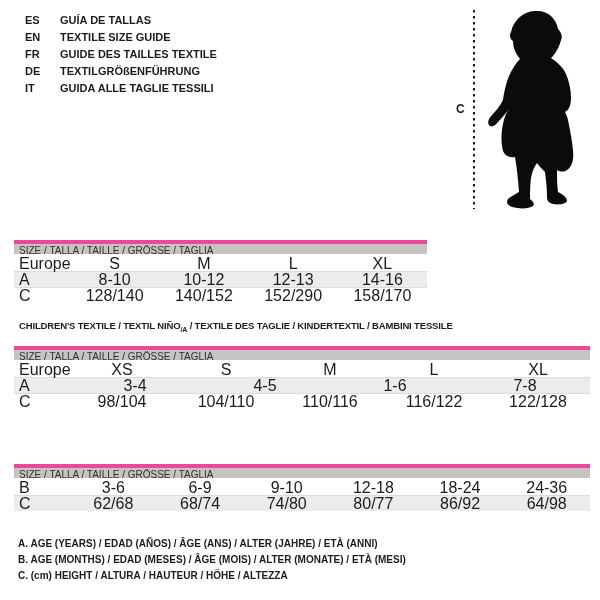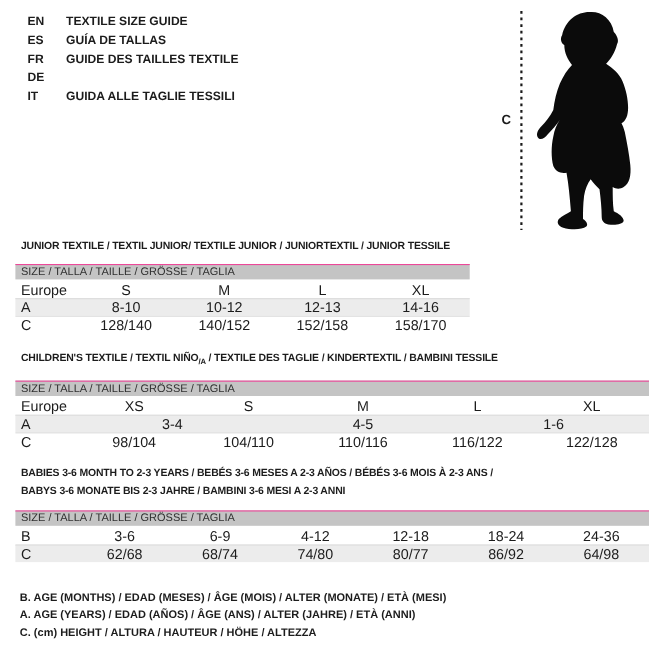--- a/index.html
+++ b/index.html
@@ -24,51 +24,52 @@
   .title-1{top:318px;}
   .title-2{top:423px;}
   
   .size-table{position:absolute;left:14px;}
   .table-0{top:240px;width:413px;}
   .table-1{top:346px;width:576px;}
   .table-2{top:464px;width:576px;}
   .size-bar{
     height:14px;line-height:13px;background:var(--bar-bg);color:#2f2f2f;
     font-size:10px;padding-left:5px;margin-bottom:2px;
-    border-top:1px solid #ec4899;box-sizing:border-box;white-space:nowrap;
+    border-top:4px solid #ec4899;box-sizing:border-box;white-space:nowrap;
   }
-  .t-row{display:flex;height:15px;line-height:15px;font-size:13px;}
+  .t-row{display:flex;height:15px;line-height:15px;font-size:16px;}
   .t-row + .t-row{border-top:1px solid #dcdcdc;}
   .t-row.shaded{background:var(--alt-bg);}
   .t-label{width:56px;padding-left:5px;box-sizing:border-box;}
   .t-cell{flex:1;text-align:center;}
   
   .notes{position:absolute;left:18px;top:536px;}
   .note-line{height:16px;line-height:16px;font-weight:bold;font-size:10px;white-space:nowrap;}
 </style>
 </head>
 <body>
 
 <div class="canvas" style="--bar-bg: #c4c4c4; --alt-bg: #ececec; color: rgb(28, 28, 28);">
 
   <div class="lang-list" id="lang-list">
       <div class="lang-row">
+        <span class="lang-code">ES</span>
+        <span class="lang-title">GUÍA DE TALLAS</span>
+      </div>
+      <div class="lang-row">
         <span class="lang-code">EN</span>
         <span class="lang-title">TEXTILE SIZE GUIDE</span>
       </div>
       <div class="lang-row">
-        <span class="lang-code">ES</span>
-        <span class="lang-title">GUÍA DE TALLAS</span>
-      </div>
-      <div class="lang-row">
         <span class="lang-code">FR</span>
         <span class="lang-title">GUIDE DES TAILLES TEXTILE</span>
       </div>
       <div class="lang-row">
         <span class="lang-code">DE</span>
+        <span class="lang-title">TEXTILGRÖßENFÜHRUNG</span>
       </div>
       <div class="lang-row">
         <span class="lang-code">IT</span>
         <span class="lang-title">GUIDA ALLE TAGLIE TESSILI</span>
       </div>
     </div>
 
   <div class="figure">
     <svg width="145" height="208" viewBox="0 0 145 208">
       <line x1="24" y1="6" x2="24" y2="205" stroke="#1a1a1a" stroke-width="2" stroke-dasharray="2.5 3.5"></line>
@@ -106,44 +107,41 @@
         C10 103 14 98 17 92
         C18 84 20 75 23 68
         C26 61 30 55 34 51
         C30 46 27 40 27 33
         C24 31 23 27 25 24
         C28 11 38 3 50 3 Z"></path>
     </svg>
     <span class="c-label">C</span>
   </div>
 
-  <div class="sec-title title-0">
-      <div class="title-line"><span>JUNIOR TEXTILE / TEXTIL JUNIOR/ TEXTILE JUNIOR / JUNIORTEXTIL / JUNIOR TESSILE</span></div>
-    </div>
   <div class="size-table table-0">
       <div class="size-bar">SIZE / TALLA / TAILLE / GRÖSSE / TAGLIA</div>
       <div class="t-row">
         <div class="t-label">Europe</div>
         <div class="t-cell">S</div>
         <div class="t-cell">M</div>
         <div class="t-cell">L</div>
         <div class="t-cell">XL</div>
       </div>
       <div class="t-row shaded">
         <div class="t-label">A</div>
         <div class="t-cell">8-10</div>
         <div class="t-cell">10-12</div>
         <div class="t-cell">12-13</div>
         <div class="t-cell">14-16</div>
       </div>
       <div class="t-row">
         <div class="t-label">C</div>
         <div class="t-cell">128/140</div>
         <div class="t-cell">140/152</div>
-        <div class="t-cell">152/158</div>
+        <div class="t-cell">152/290</div>
         <div class="t-cell">158/170</div>
       </div>
     </div>
 
   <div class="sec-title title-1">
       <div class="title-line"><span>CHILDREN'S TEXTILE / TEXTIL NIÑO</span><sub>/A</sub><span> / TEXTILE DES TAGLIE / KINDERTEXTIL / BAMBINI TESSILE</span></div>
     </div>
   <div class="size-table table-1">
       <div class="size-bar">SIZE / TALLA / TAILLE / GRÖSSE / TAGLIA</div>
       <div class="t-row">
@@ -152,56 +150,53 @@
         <div class="t-cell">S</div>
         <div class="t-cell">M</div>
         <div class="t-cell">L</div>
         <div class="t-cell">XL</div>
       </div>
       <div class="t-row shaded">
         <div class="t-label">A</div>
         <div class="t-cell">3-4</div>
         <div class="t-cell">4-5</div>
         <div class="t-cell">1-6</div>
+        <div class="t-cell">7-8</div>
       </div>
       <div class="t-row">
         <div class="t-label">C</div>
         <div class="t-cell">98/104</div>
         <div class="t-cell">104/110</div>
         <div class="t-cell">110/116</div>
         <div class="t-cell">116/122</div>
         <div class="t-cell">122/128</div>
       </div>
     </div>
 
-  <div class="sec-title title-2">
-      <div class="title-line"><span>BABIES 3-6 MONTH TO 2-3 YEARS / BEBÉS 3-6 MESES A 2-3 AÑOS / BÉBÉS 3-6 MOIS À 2-3 ANS /</span></div>
-      <div class="title-line"><span>BABYS 3-6 MONATE BIS 2-3 JAHRE / BAMBINI 3-6 MESI A 2-3 ANNI</span></div>
-    </div>
   <div class="size-table table-2">
       <div class="size-bar">SIZE / TALLA / TAILLE / GRÖSSE / TAGLIA</div>
       <div class="t-row">
         <div class="t-label">B</div>
         <div class="t-cell">3-6</div>
         <div class="t-cell">6-9</div>
-        <div class="t-cell">4-12</div>
+        <div class="t-cell">9-10</div>
         <div class="t-cell">12-18</div>
         <div class="t-cell">18-24</div>
         <div class="t-cell">24-36</div>
       </div>
       <div class="t-row shaded">
         <div class="t-label">C</div>
         <div class="t-cell">62/68</div>
         <div class="t-cell">68/74</div>
         <div class="t-cell">74/80</div>
         <div class="t-cell">80/77</div>
         <div class="t-cell">86/92</div>
         <div class="t-cell">64/98</div>
       </div>
     </div>
 
   <div class="notes" id="notes">
+      <div class="note-line">A. AGE (YEARS) / EDAD (AÑOS) / ÂGE (ANS) / ALTER (JAHRE) / ETÀ (ANNI)</div>
       <div class="note-line">B. AGE (MONTHS) / EDAD (MESES) / ÂGE (MOIS) / ALTER (MONATE) / ETÀ (MESI)</div>
-      <div class="note-line">A. AGE (YEARS) / EDAD (AÑOS) / ÂGE (ANS) / ALTER (JAHRE) / ETÀ (ANNI)</div>
       <div class="note-line">C. (cm) HEIGHT / ALTURA / HAUTEUR / HÖHE / ALTEZZA</div>
     </div>
 
 </div>
 
 </body></html>

